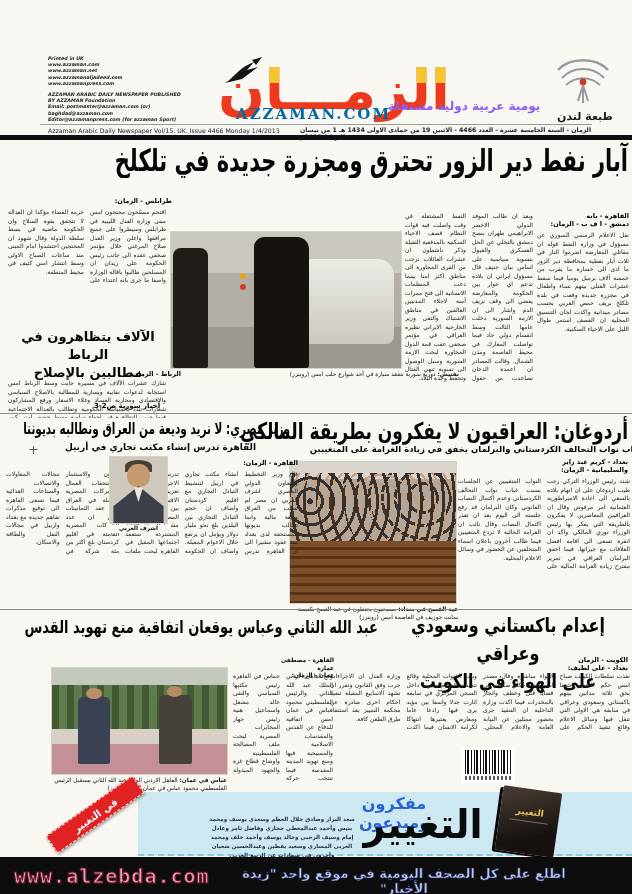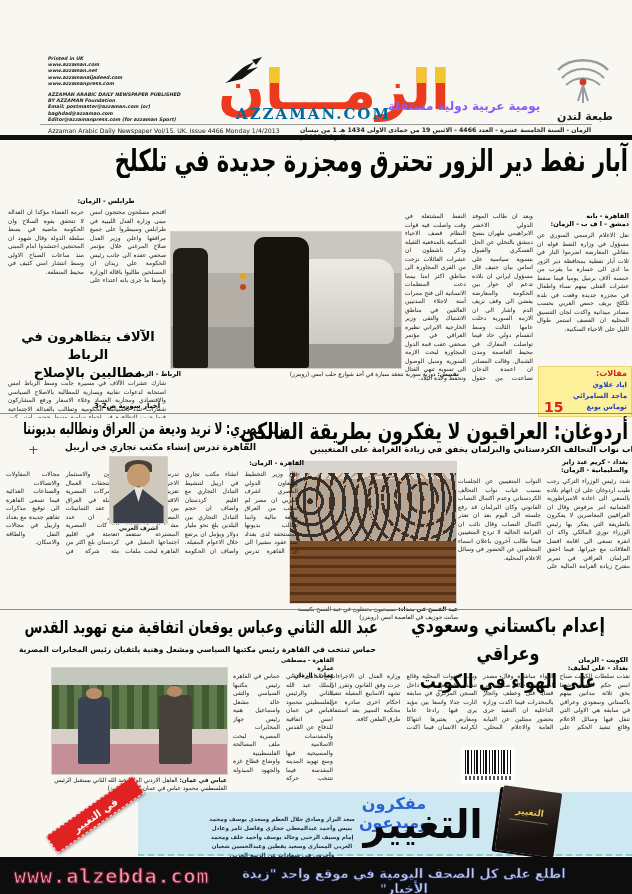--- a/index.html
+++ b/index.html
@@ -45,21 +45,21 @@
   .lead-by{left:537px;top:212px;width:92px}
   .lead-bright{left:537px;top:231px;width:92px;height:136px}
   .lead-bmid{left:405px;top:212px;width:128px;height:204px}
   .lead-photo{left:171px;top:232px;width:230px;height:136px}
   .lead-cap{left:175px;top:371px;width:284px}
   .pages-lbl{left:84px;top:402px;width:86px;background:#f8f7f2;font-size:7px;font-weight:bold;color:#000;direction:rtl;text-align:center}
   .plus{left:28px;top:442px;font-size:13px;color:#555}
 
   
   .libya-h{left:6px;top:144px;width:162px;font-size:17px;line-height:23px}
-  .libya-by{left:52px;top:197px;width:108px;text-align:center}
+  .libya-by{left:64px;top:197px;width:108px;text-align:right}
   .libya-b{left:8px;top:208px;width:158px;height:114px}
   .rabat-h{left:12px;top:328px;width:152px;font-size:13px;line-height:18px}
   .rabat-by{left:23px;top:370px;width:158px}
   .rabat-b{left:8px;top:379px;width:158px;height:39px}
 
   
   .abox{left:539px;top:367px;width:92px;height:49px;background:#fcf09b;outline:1px solid #e7d275}
   .abox-t{position:absolute;right:4px;top:2px;font-size:8px;font-weight:bold;color:#d8231f;direction:rtl}
   .abox-n{position:absolute;right:4px;top:13px;font-size:7px;line-height:11px;font-weight:bold;color:#1d3ec2;direction:rtl;text-align:right}
   .abox-p{position:absolute;left:5px;bottom:1px;font-size:14px;font-weight:bold;color:#d8231f}
@@ -68,21 +68,21 @@
   .erd-h{left:288px;top:417px;width:340px;font-size:17px;line-height:20px;transform:scaleY(1.35)}
   .erd-s{left:345px;top:444px;width:298px;font-size:8.5px}
   .erd-by{left:540px;top:458px;width:88px}
   .erd-b{left:458px;top:477px;width:172px;height:127px}
   .church-photo{left:290px;top:462px;width:166px;height:141px}
   .church-cap{left:287px;top:606px;width:171px}
 
   
   .egy-h{left:50px;top:419px;width:240px;font-size:10.5px;line-height:13px;transform:scaleY(1.5)}
   .egy-s{left:86px;top:442px;width:170px;font-size:9px}
-  .egy-by{left:244px;top:459px;width:60px;text-align:right}
+  .egy-by{left:238px;top:459px;width:60px;text-align:right}
   .egy-b{left:6px;top:470px;width:292px;height:138px}
   .min-photo{left:110px;top:457px;width:57px;height:66px;z-index:3}
   .min-cap{left:106px;top:525px;width:65px;z-index:3;font-weight:bold;text-align:center;background:#f8f7f2}
 
   
   .kwt-h{left:385px;top:612px;width:246px;font-size:16px;line-height:23px;transform:scaleY(1.2)}
   .kwt-by{left:524px;top:656px;width:104px}
   .kwt-b{left:330px;top:672px;width:300px;height:116px}
   .barcode{left:463px;top:749px;width:50px;height:32px;background:#fff;outline:2px solid #fff;z-index:4}
   .bc-bars{position:absolute;left:2px;top:1px;right:2px;height:24px;background:repeating-linear-gradient(90deg,#111 0 1px,#fff 1px 2px,#111 2px 4px,#fff 4px 6px,#111 6px 7px,#fff 7px 9px)}
@@ -203,29 +203,20 @@
   <div class="abs plus">+</div>
 
   <div class="abs by libya-by">طرابلس - الزمان:</div>
   <div class="abs body cols2 libya-b">اقتحم مسلحون محتجون امس مبنى وزارة العدل الليبية في طرابلس وسيطروا على جميع مرافقها واعلن وزير العدل صلاح المرغني خلال مؤتمر صحفي عقده الى جانب رئيس الحكومة علي زيدان ان المسلحين طالبوا باقالة الوزارة واصفا ما جرى بانه اعتداء على حرمة القضاء مؤكدا ان العدالة لا تتحقق بقوة السلاح وان الحكومة ماضية في بسط سلطة الدولة وقال شهود ان المحتجين احتشدوا امام المبنى منذ ساعات الصباح الاولى وسط انتشار امني كثيف في محيط المنطقة.</div>
 
   <div class="abs hl c pl rabat-h">الآلاف يتظاهرون في الرباط
 مطالبين بالإصلاح</div>
   <div class="abs by rabat-by">الرباط - الزمان:</div>
   <div class="abs body rabat-b">شارك عشرات الآلاف في مسيرة جابت وسط الرباط امس استجابة لدعوات نقابية ويسارية للمطالبة بالاصلاح السياسي والاقتصادي ومحاربة الفساد وغلاء الاسعار ورفع المشاركون شعارات تندد بالسياسة الحكومية وتطالب بالعدالة الاجتماعية فيما جرت التظاهرة في اجواء سلمية وسط حضور امني كبير ودعا المنظمون الى مواصلة الضغط من اجل اقرار اصلاحات دستورية شاملة.</div>
 
-  <div class="abs abox">
-    <div class="abox-t">مقالات:</div>
-    <div class="abox-n">
-      <div>اياد علاوي</div>
-      <div>ماجد السامرائي</div>
-      <div>توماس يونغ</div>
-    </div>
-    <div class="abox-p">15</div>
-  </div>
 
   <div class="abs rule1"></div>
 
   <div class="abs hl c nw sqz erd-h">أردوغان: العراقيون لا يفكرون بطريقة المالكي</div>
   <div class="abs hl c nw erd-s">غياب نواب التحالف الكردستاني والبرلمان يخفق في زيادة الغرامة على المتغيبين</div>
   <div class="abs by pl erd-by">بغداد - كريم عبد زاير
 والسليمانية - الزمان:</div>
   <div class="abs body cols2 erd-b">شدد رئيس الوزراء التركي رجب طيب اردوغان على ان اتهام بلاده بالسعي الى اعادة الامبراطورية العثمانية امر مرفوض وقال ان العراقيين المعاصرين لا يفكرون بالطريقة التي يفكر بها رئيس الوزراء نوري المالكي واكد ان انقرة تسعى الى اقامة افضل العلاقات مع جيرانها. فيما اخفق البرلمان العراقي في تمرير مقترح زيادة الغرامة المالية على النواب المتغيبين عن الجلسات بسبب غياب نواب التحالف الكردستاني وعدم اكتمال النصاب القانوني وكان البرلمان قد رفع جلسته الى اليوم بعد ان تعذر اكتمال النصاب وقال نائب ان الغرامة الحالية لا تردع المتغيبين فيما طالب آخرون باعلان اسماء المتخلفين عن الحضور في وسائل الاعلام المحلية.</div>
 
   <div class="abs photo church-photo">
@@ -258,21 +249,20 @@
 على الهواء في الكويت</div>
   <div class="abs by pl kwt-by">الكويت - الزمان
 بغداد - علي لطيف:</div>
   <div class="abs body cols4 kwt-b">نفذت سلطات الكويت صباح امس حكم الاعدام شنقا بحق ثلاثة مدانين بينهم باكستاني وسعودي وعراقي في سابقة هي الاولى التي تنقل فيها وسائل الاعلام وقائع تنفيذ الحكم على الهواء مباشرة وقال مصدر امني ان الاحكام صدرت في قضايا قتل وخطف واتجار بالمخدرات فيما اكدت وزارة الداخلية ان التنفيذ جرى بحضور ممثلين عن النيابة العامة والاعلام المحلي. وبثت القنوات المحلية وقائع تنفيذ الاحكام من داخل السجن المركزي في سابقة اثارت جدلا واسعا بين مؤيد يرى فيها رادعا عاما ومعارض يعتبرها انتهاكا لكرامة الانسان فيما اكدت وزارة العدل ان الاجراءات جرت وفق القانون وتقرر ان تشهد الاسابيع المقبلة تنفيذ احكام اخرى صادرة عن محكمة التمييز بعد استنفاد طرق الطعن كافة.</div>
   <div class="abs barcode">
     <div class="bc-bars"></div>
     <div class="bc-num"></div>
   </div>
 
   <div class="abs hl c nw sqz jor-h">عبد الله الثاني وعباس يوقعان اتفاقية منع تهويد القدس</div>
-  <div class="abs hl c nw jor-s">حماس تنتخب في القاهرة رئيس مكتبها السياسي ومشعل وهنية يلتقيان رئيس المخابرات المصرية</div>
   <div class="abs by pl jor-by">القاهرة - مصطفى عمارة
 عمان - الزمان:</div>
   <div class="abs body cols2 jor-b">وقع العاهل الاردني الملك عبد الله الثاني والرئيس الفلسطيني محمود عباس في عمان امس اتفاقية للدفاع عن القدس والمقدسات الاسلامية والمسيحية فيها ومنع تهويد المدينة المقدسة فيما تنتخب حركة حماس في القاهرة رئيس مكتبها السياسي والتقى خالد مشعل واسماعيل هنية رئيس جهاز المخابرات المصرية لبحث ملف المصالحة الفلسطينية واوضاع قطاع غزة والجهود المبذولة لتثبيت التهدئة واعادة الاعمار.</div>
 
   <div class="abs photo jor-photo">
     <div class="jp-bg"></div>
     <div class="jp-hedge"></div>
     <div class="jp-f1"></div>
     <div class="jp-h1"></div>
     <div class="jp-f2"></div>

